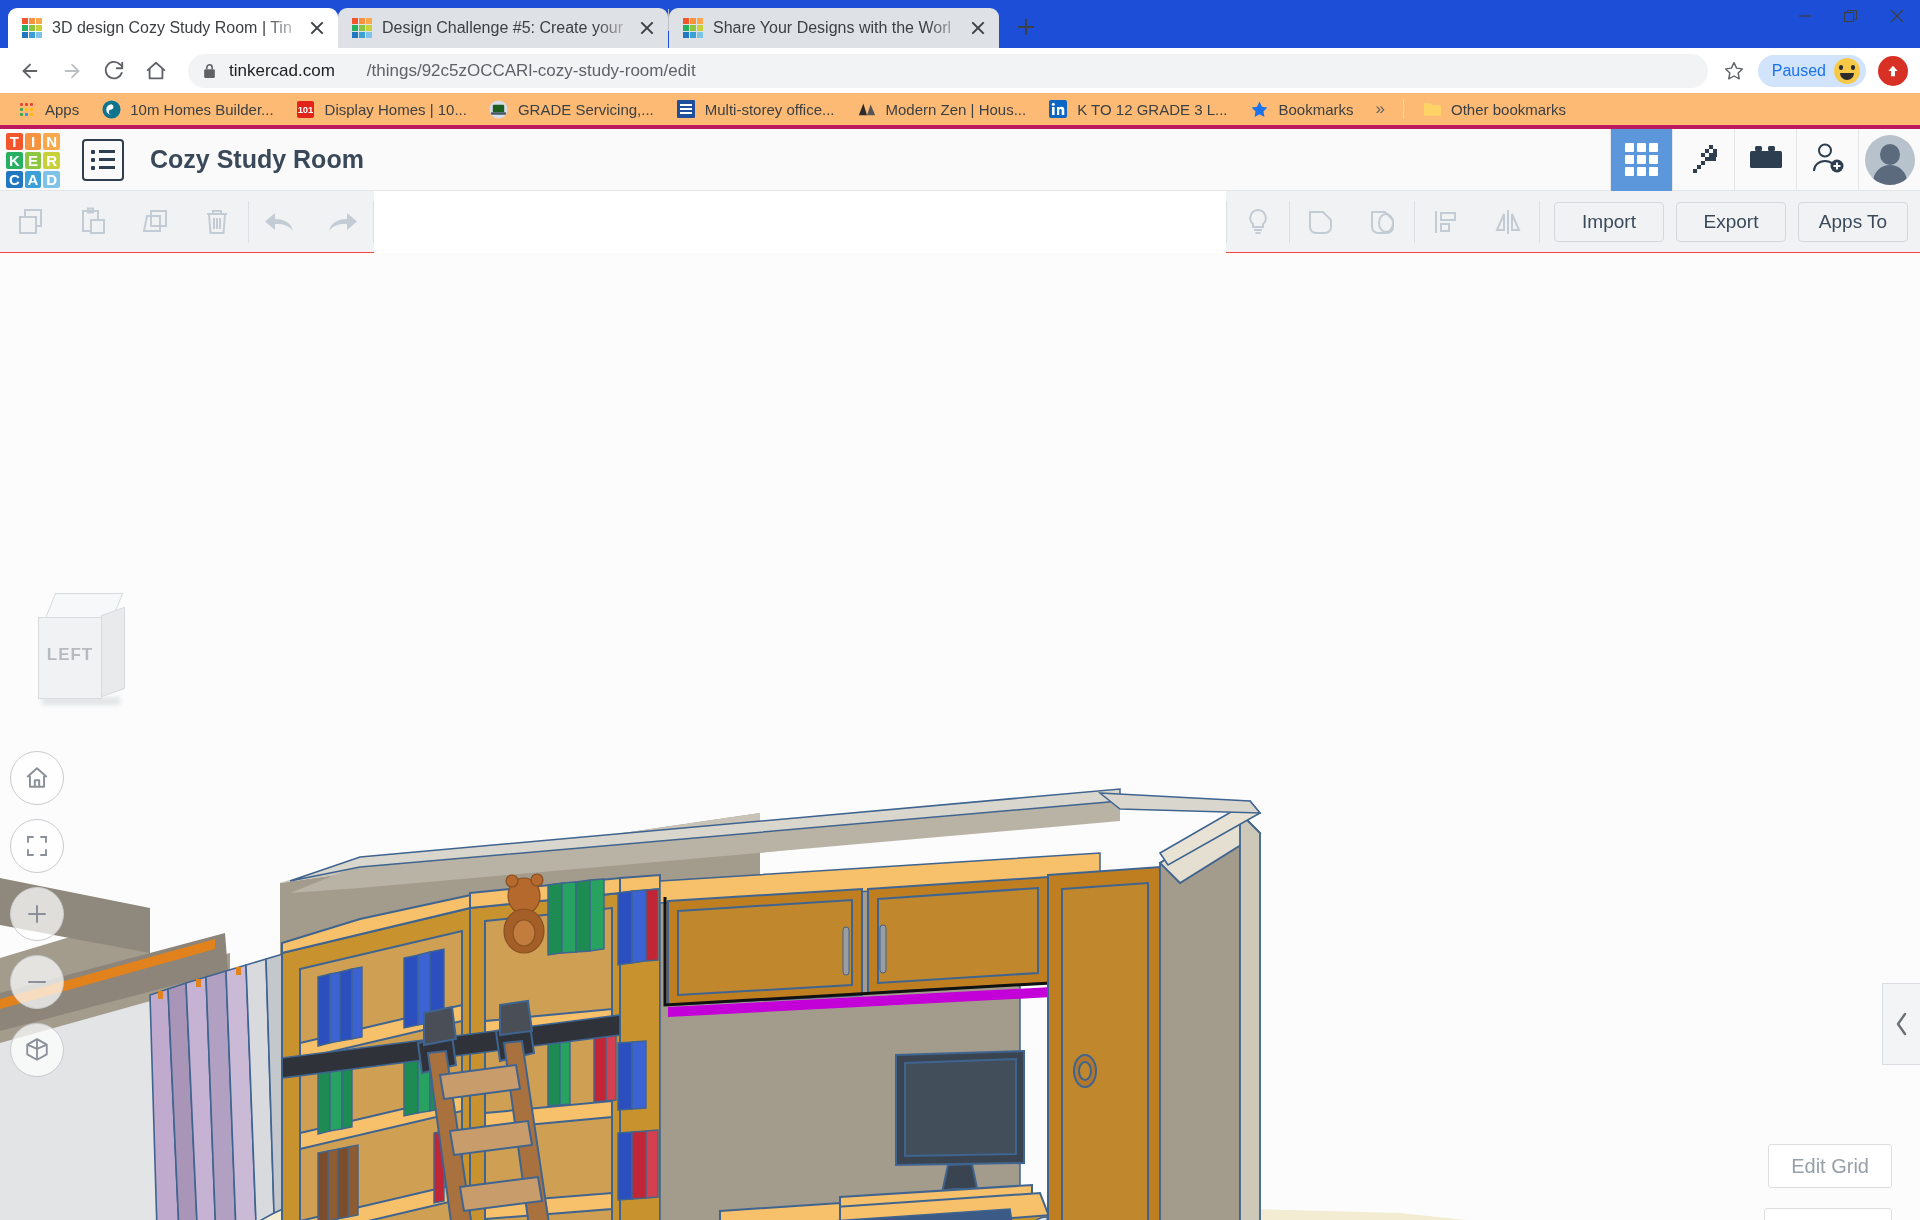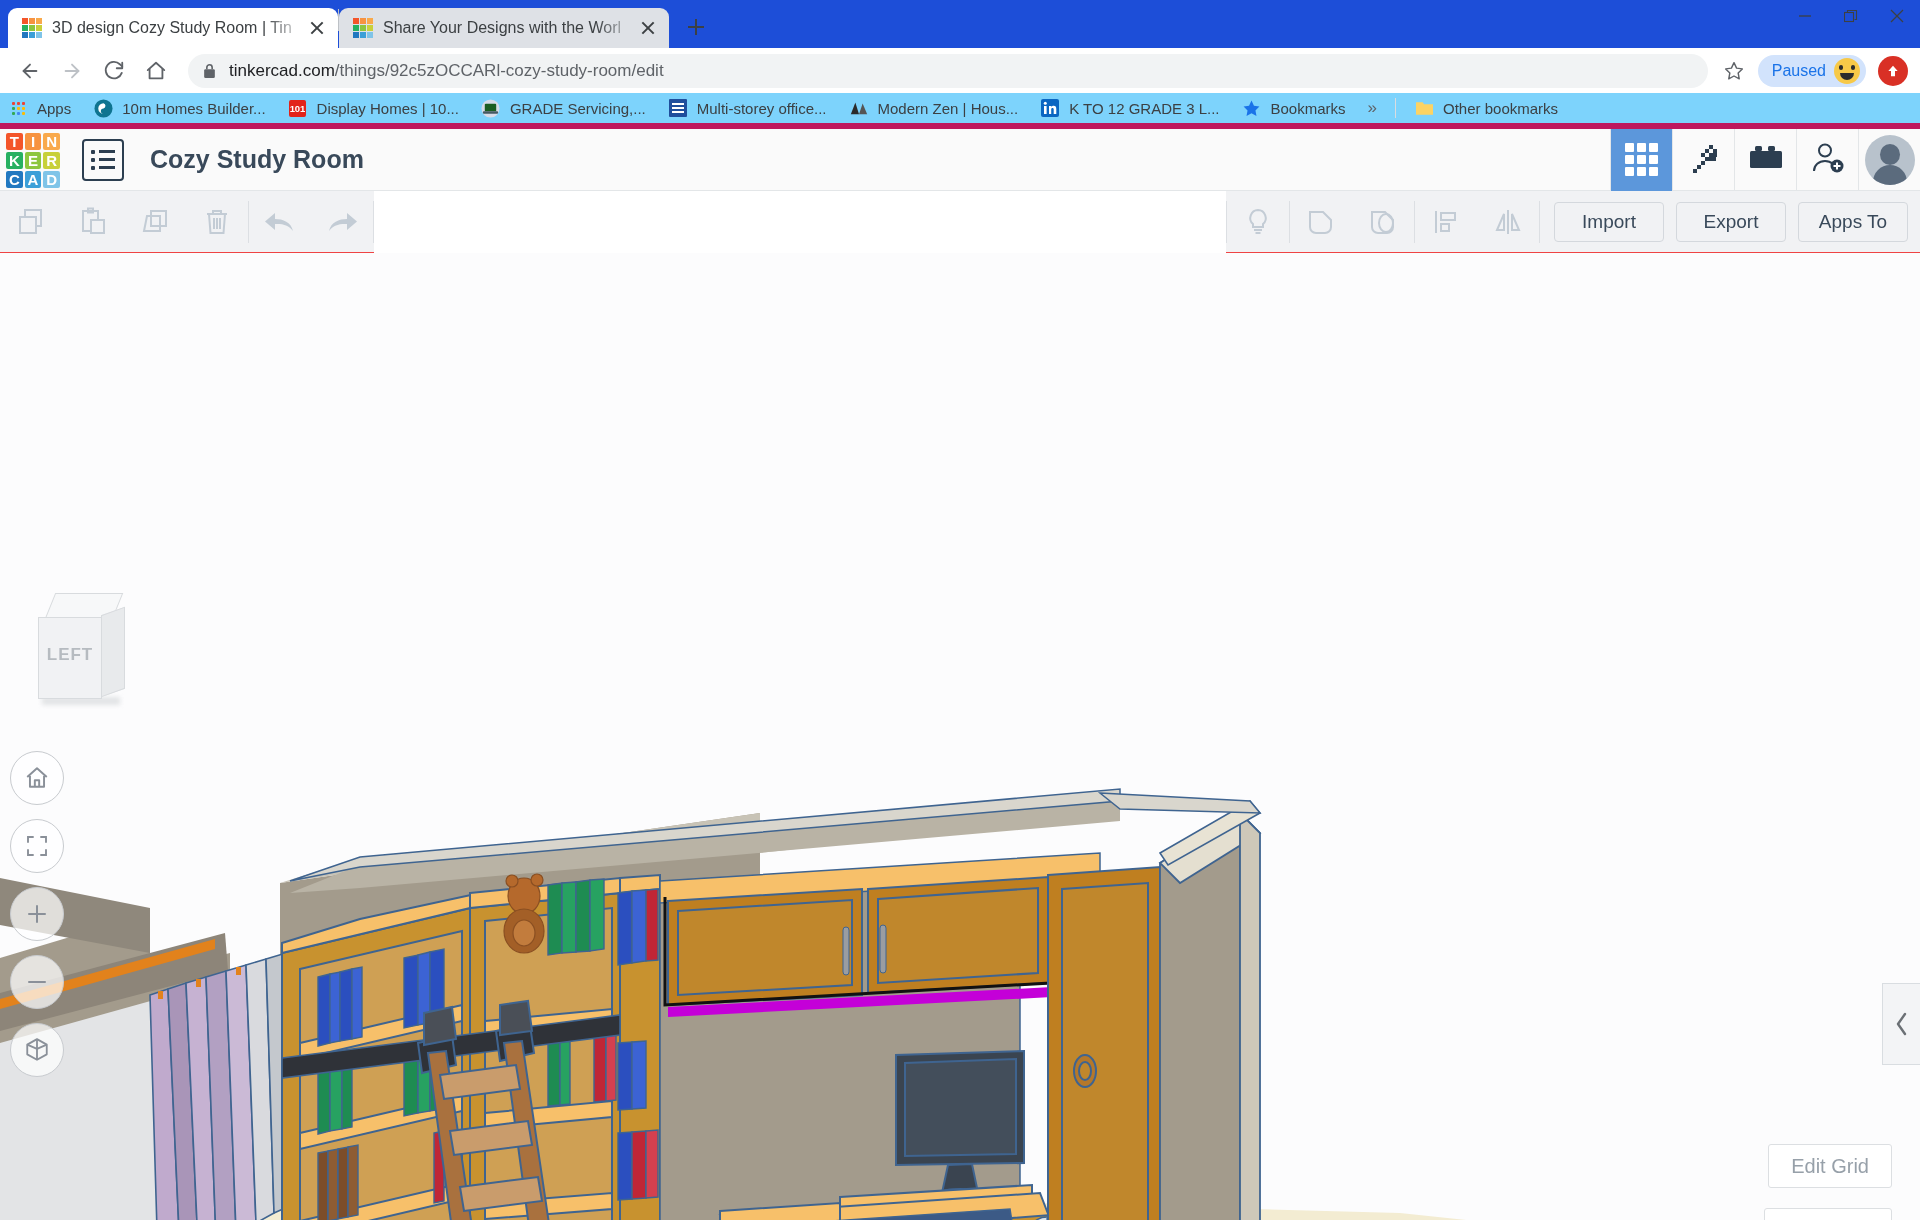--- a/index.html
+++ b/index.html
@@ -61,39 +61,39 @@
     height: 45px; background: #fff; display: flex; align-items: center; padding: 0 12px;
   }
   .navbtn { width: 36px; height: 36px; display:flex; align-items:center; justify-content:center; margin-right: 6px; color:#5f6368;}
   .omnibox {
     flex: 1; height: 34px; background: #f1f3f4; border-radius: 17px;
     display: flex; align-items: center; padding: 0 14px; margin: 0 8px;
     font-size: 17px; color: #202124;
   }
   .omnibox .lock { margin-right: 12px; color:#5f6368; display:flex; }
   .url-domain { color:#202124; }
-  .url-path { color:#5f6368; }
+  .url-path { color:#5f6368;padding-left:32px; }
   .omni-star { width: 36px; height:36px; display:flex; align-items:center; justify-content:center; color:#5f6368;}
   .paused-pill {
     display:flex; align-items:center; background:#d2e3fc; border-radius:16px;
     height:32px; padding: 0 6px 0 14px; margin-left: 6px;
   }
   .paused-pill .label { color:#1a73e8; font-size: 16px; margin-right: 8px;}
   .emoji-av { width:26px; height:26px; border-radius:50%; background:#f7c948; position:relative; overflow:hidden;}
   .emoji-av::before{content:'';position:absolute;left:5px;top:7px;width:4px;height:5px;background:#2c2c2c;border-radius:2px;}
   .emoji-av::after{content:'';position:absolute;right:5px;top:7px;width:4px;height:5px;background:#2c2c2c;border-radius:2px;}
   .emoji-mouth{position:absolute;left:6px;top:15px;width:14px;height:7px;background:#2c2c2c;border-radius:0 0 7px 7px;}
   .update-dot {
     width: 30px; height: 30px; border-radius: 50%; background: #d93025; margin-left: 12px;
     display:flex;align-items:center;justify-content:center;
   }
 
   .bookmarks-bar {
-    height: 36px; background: #7dd3fc; display: flex; align-items: center;
-    padding: 0 8px; border-bottom: 6px solid #be185d; font-size: 15px; color: #3c4043;
+    height: 36px; background: #fdba74; display: flex; align-items: center;
+    padding: 0 16px; border-bottom: 4px solid #be185d; font-size: 15px; color: #3c4043;
   }
   .bm { display:flex; align-items:center; margin-right: 22px; white-space: nowrap;}
   .bm .bm-ico { width:20px; height:20px; margin-right: 9px; flex:0 0 20px; display:flex; align-items:center; justify-content:center;}
   .bm .bm-label { font-size:15px; }
   .bm-sep { width:1px; height:20px; background:#dadce0; margin-right: 18px;}
   .apps-grid { display:grid; grid-template-columns:repeat(3,3px); grid-template-rows:repeat(3,3px); gap:2px;}
   .apps-grid i { width:3px;height:3px;display:block;border-radius:1px;}
   .more-chevrons { font-size:17px; color:#5f6368; margin-right:18px;}
 
   
@@ -230,20 +230,37 @@
             <i style="background:#c8d03a"></i>
           <i style="background:#2178c0"></i>
             <i style="background:#3b9fd8"></i>
             <i style="background:#7fc4e8"></i>
         </span>
       </span>
       <span class="tab-title">3D design Cozy Study Room | Tin</span>
       <span class="tab-close"></span>
     </div>
 
+    <div class="tab inactive">
+      <span class="favicon">
+        <span class="tinkercad-favicon">
+          <i style="background:#f4552a"></i>
+            <i style="background:#f79340"></i>
+            <i style="background:#f9a94b"></i>
+          <i style="background:#27b061"></i>
+            <i style="background:#8dc63f"></i>
+            <i style="background:#c8d03a"></i>
+          <i style="background:#2178c0"></i>
+            <i style="background:#3b9fd8"></i>
+            <i style="background:#7fc4e8"></i>
+        </span>
+      </span>
+      <span class="tab-title">Design Challenge #5: Create your</span>
+      <span class="tab-close"></span>
+    </div>
 
     <div class="tab-sep"></div>
 
     <div class="tab inactive">
       <span class="favicon">
         <span class="tinkercad-favicon">
           <i style="background:#f4552a"></i>
             <i style="background:#f79340"></i>
             <i style="background:#f9a94b"></i>
           <i style="background:#27b061"></i>

